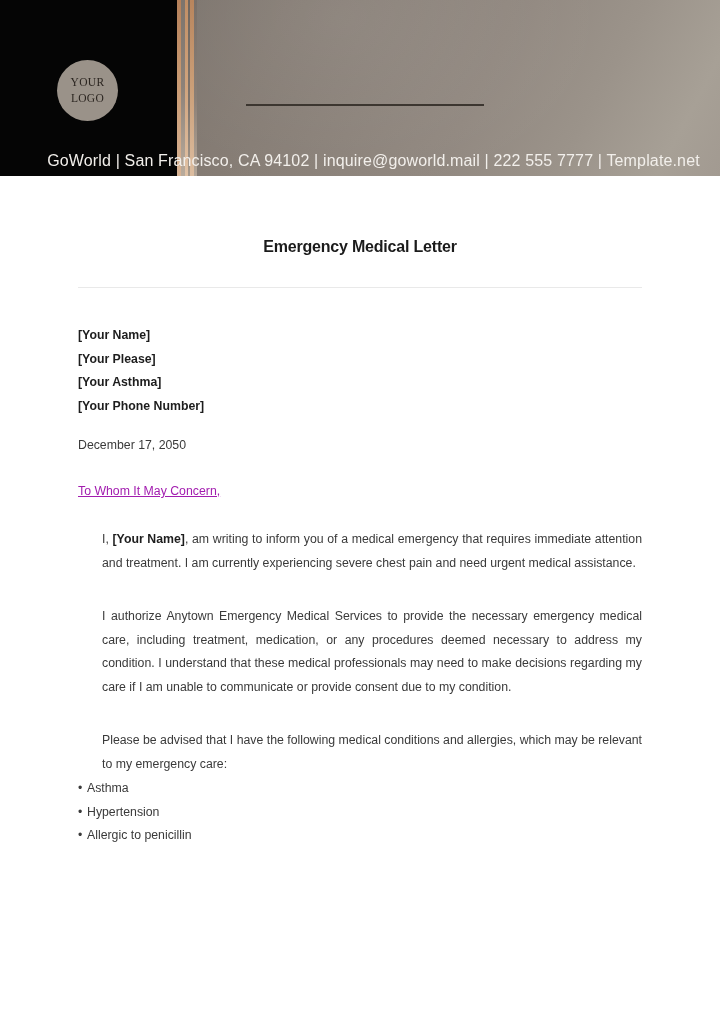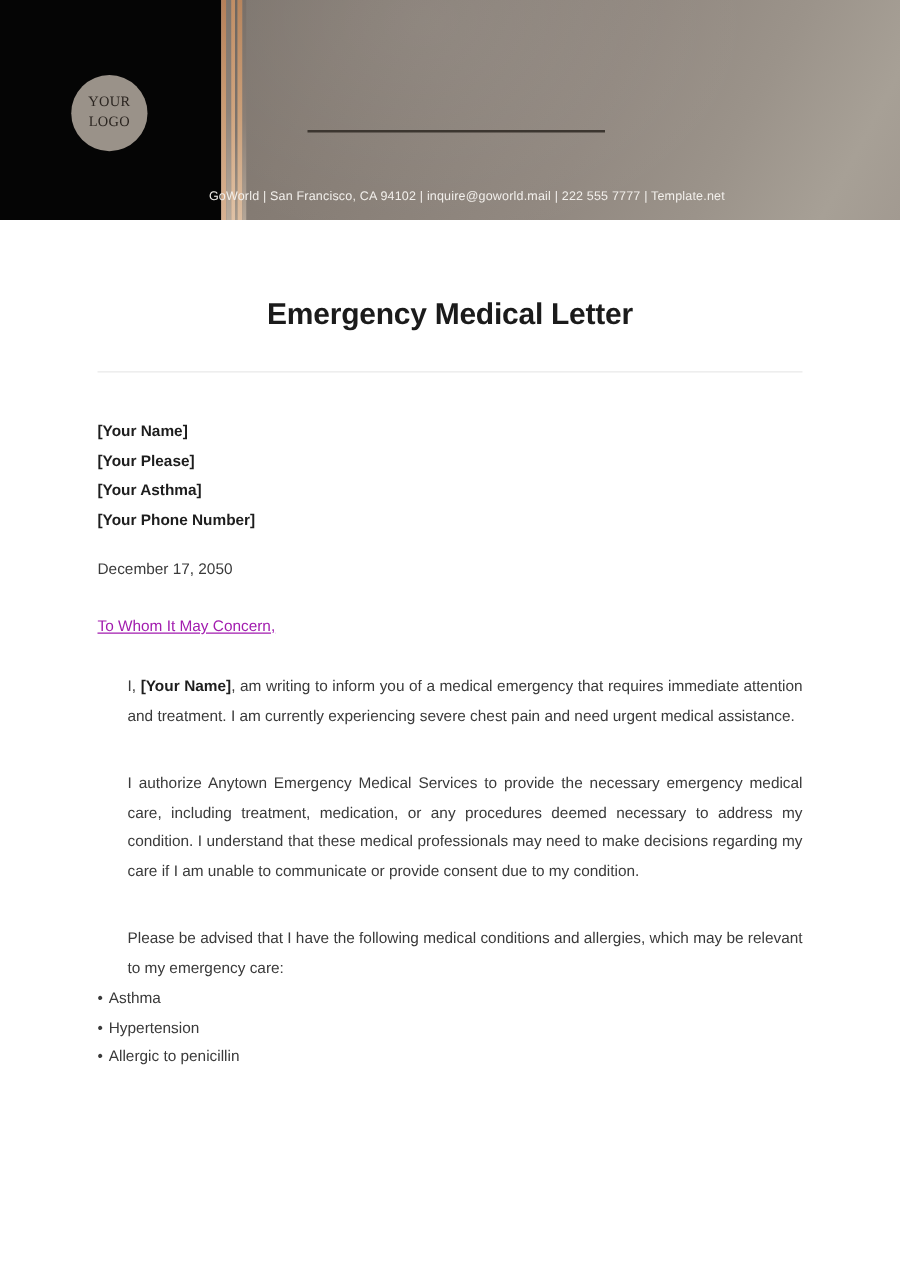--- a/index.html
+++ b/index.html
@@ -93,36 +93,36 @@
     left: 246px; top: 104px;
     width: 238px; height: 2px;
     background: #3c3630;
   }
 
   .header-contact {
     position: absolute;
     left: 0; right: 0;
     top: 152px;
     text-align: center;
-    font-size: 10px;
+    font-size: 16px;
     color: #f2efeb;
     letter-spacing: 0.15px;
     padding-left: 27px;
   }
 
   
   .body-wrap {
     position: relative;
     padding: 0 78px;
   }
 
   .doc-title {
     margin-top: 62px;
     text-align: center;
-    font-size: 24px;
+    font-size: 16px;
     font-weight: bold;
     color: #1b1b1b;
     letter-spacing: -0.2px;
   }
 
   .title-divider {
     margin-top: 31px;
     height: 1px;
     background: #e9e9e9;
   }

